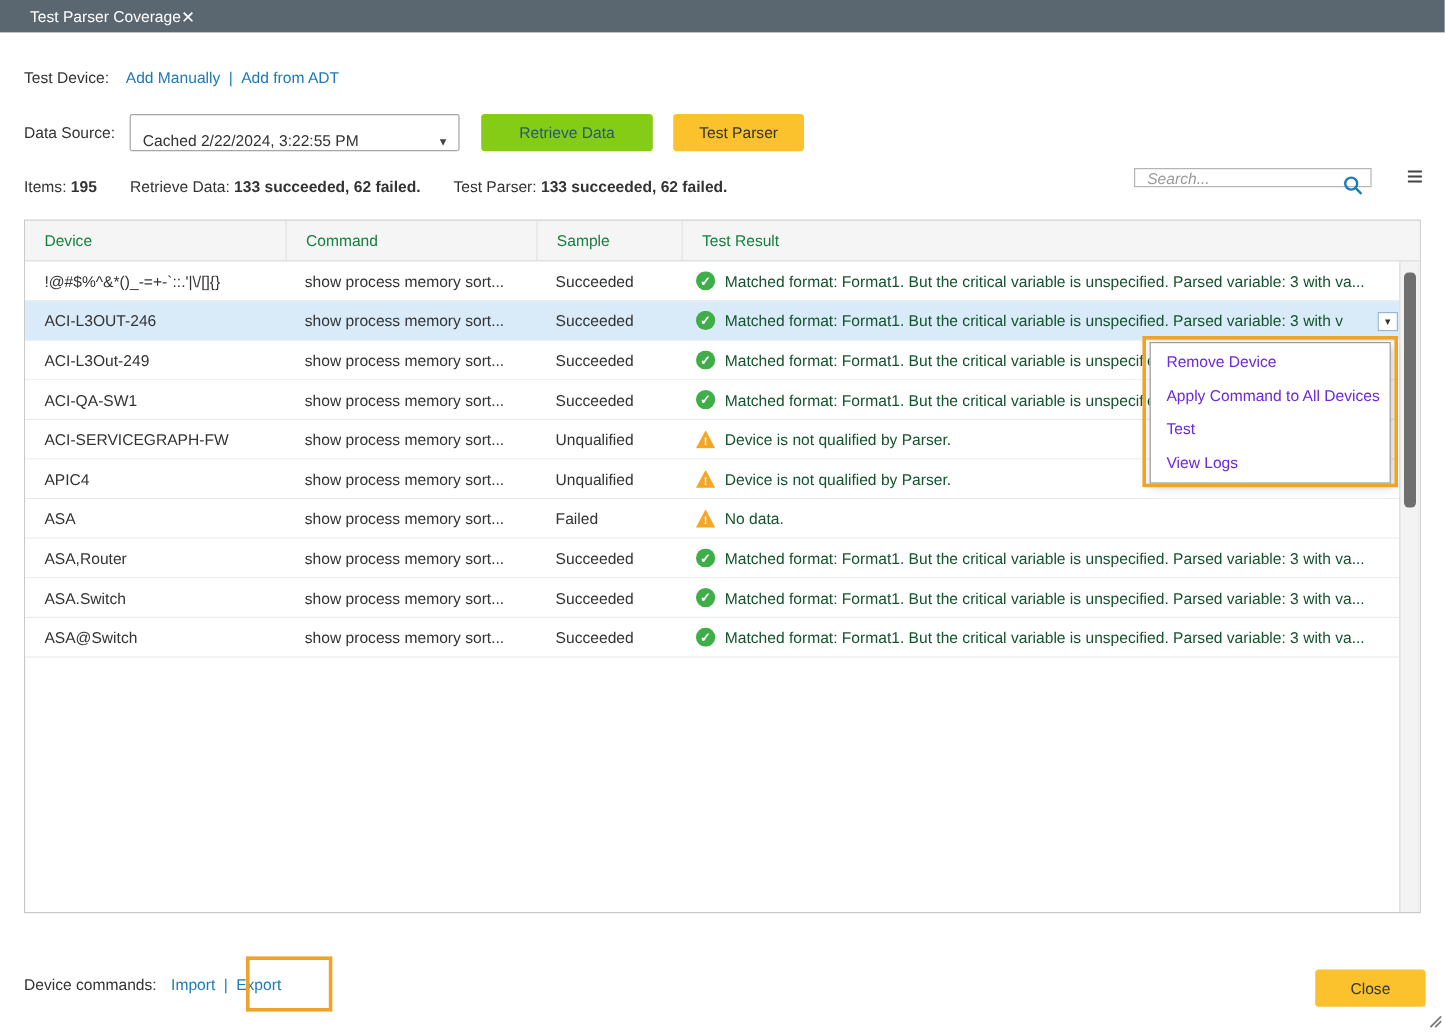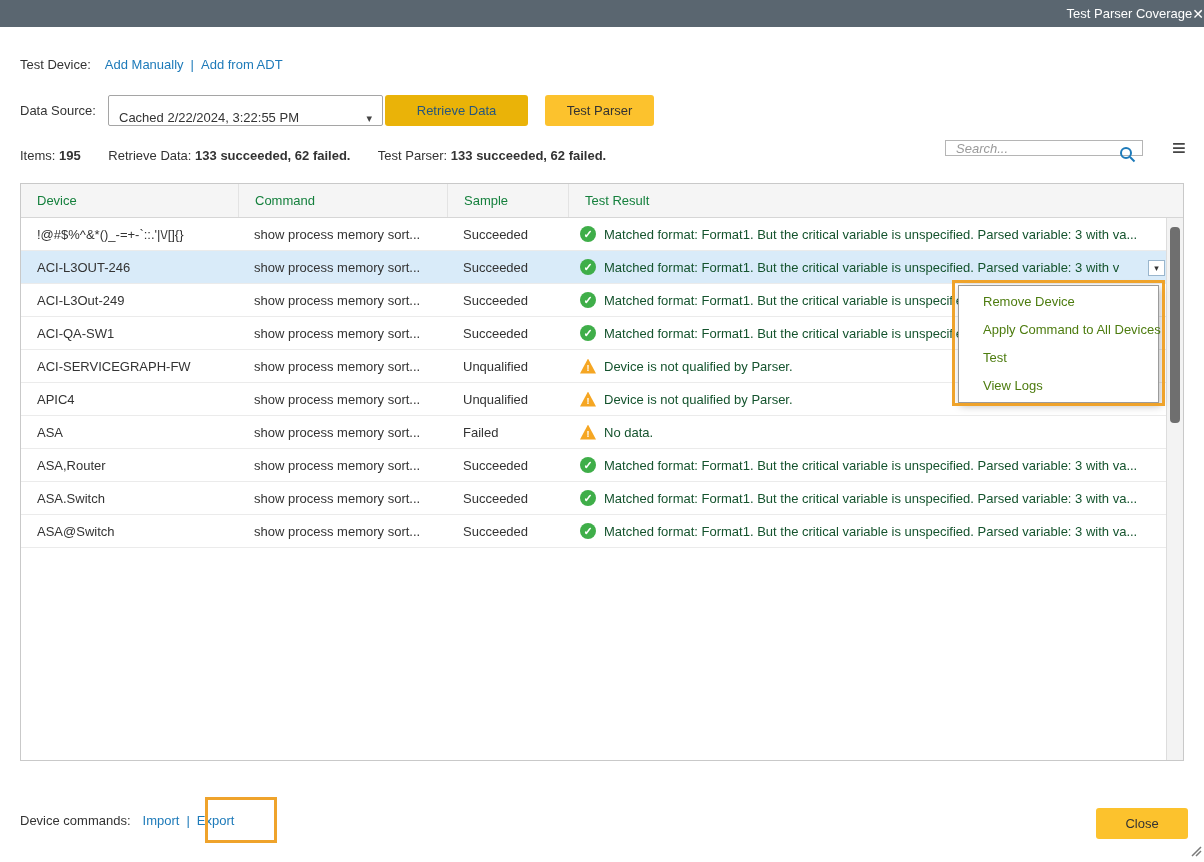--- a/index.html
+++ b/index.html
@@ -1,33 +1,33 @@
 <!DOCTYPE html>
 <html><head>
 <meta charset="utf-8">
 <style>
   *{box-sizing:border-box;margin:0;padding:0}
   html,body{width:1204px;height:862px}
   body{position:relative;background:#fff;font-family:"Liberation Sans",sans-serif;font-size:13px;color:#333;overflow:hidden}
 
-  .titlebar{position:absolute;left:0;top:0;width:1204px;height:27px;background:#5a6670;display:flex;align-items:center;justify-content:flex-end;padding:0 0}
+  .titlebar{position:absolute;left:0;top:0;width:1204px;height:27px;background:#5a6670;display:flex;align-items:center;justify-content:flex-start;padding:0 25px}
   .titlebar .title{color:#fff;font-size:13px}
   .titlebar .close{color:#fff;font-size:14px;cursor:pointer}
 
   .link{color:#1d7ab9;text-decoration:none;cursor:pointer}
   .sep{color:#1d7ab9;margin:0 7px}
 
   .test-device-row{position:absolute;left:20px;top:57px}
   .test-device-row .lbl{margin-right:14px}
 
   .data-source-row{position:absolute;left:20px;top:95px;height:31px;display:flex;align-items:center}
   .data-source-row .lbl{width:88px}
   .select{width:275px;height:31px;border:1px solid #a5a5a5;border-radius:2px;display:flex;align-items:flex-end;justify-content:space-between;padding:0 10px;background:#fff;cursor:pointer}
   .sel-arrow{color:#444;font-size:11px}
-  .btn-retrieve{margin-left:2px;width:143px;height:31px;background:#eab308;border:none;border-radius:3px;color:#27567d;font-size:13px;font-family:inherit;cursor:pointer}
+  .btn-retrieve{margin-left:18px;width:143px;height:31px;background:#84cc16;border:none;border-radius:3px;color:#27567d;font-size:13px;font-family:inherit;cursor:pointer}
   .btn-yellow{background:#fcc22d;border:none;border-radius:3px;color:#333;font-size:13px;font-family:inherit;cursor:pointer}
   .btn-testparser{margin-left:17px;width:109px;height:31px}
 
   .stats{position:absolute;left:20px;top:148px;white-space:nowrap}
   .stats .grp{margin-right:24px}
   .stats b{font-weight:bold}
 
   .searchbox{position:absolute;left:945px;top:140px;width:198px;height:16px}
   .searchbox input{width:100%;height:100%;border:1px solid #b5b5b5;padding:0 30px 0 10px;font-family:inherit;font-size:13px;color:#333}
   .searchbox input::placeholder{font-style:italic;color:#9a9a9a}
@@ -51,21 +51,21 @@
   .status-icon{flex:0 0 16px;width:16px;height:16px;display:inline-flex;align-items:center;justify-content:center;color:#fff;font-size:11px;font-weight:bold}
   .status-icon.success{background:#3fae49;border-radius:50%}
   .status-icon.warning{background:#f5a623;clip-path:polygon(50% 0,100% 100%,0 100%);font-size:9px;align-items:flex-end;height:15px;padding-bottom:1px}
 
   .vscroll{position:absolute;top:34px;right:0;bottom:0;width:17px;background:#f3f3f3;border-left:1px solid #ddd}
   .vthumb{position:absolute;left:3px;top:9px;width:10px;height:196px;background:#6f6f6f;border-radius:4px;cursor:pointer}
 
   .row-dd{position:absolute;left:1148px;top:260px;width:17px;height:16px;background:#fff;border:1px solid #9ab6cd;color:#333;font-size:9px;line-height:14px;text-align:center;z-index:4;cursor:pointer}
 
   .ctx{position:absolute;left:958px;top:285px;width:201px;background:#fff;border:1px solid #9b9b9b;box-shadow:2px 3px 8px rgba(0,0,0,.25);z-index:5;padding:2px 0}
-  .menu-item{height:28px;line-height:28px;padding-left:24px;color:#4d7c0f;cursor:pointer;white-space:nowrap}
+  .menu-item{height:28px;line-height:28px;padding-left:13px;color:#6d28d9;cursor:pointer;white-space:nowrap}
 
   .ann{position:absolute;border:3px solid #efa32b;z-index:8;pointer-events:none}
   .ann-menu{left:952px;top:280px;width:213px;height:126px}
   .ann-export{left:205px;top:797px;width:72px;height:46px}
 
   .footer-row{position:absolute;left:20px;top:813px}
   .footer-row .lbl{margin-right:12px}
   .close-btn{position:absolute;left:1096px;top:808px;width:92px;height:31px}
   .grip{position:absolute;right:2px;bottom:2px}
 </style>

